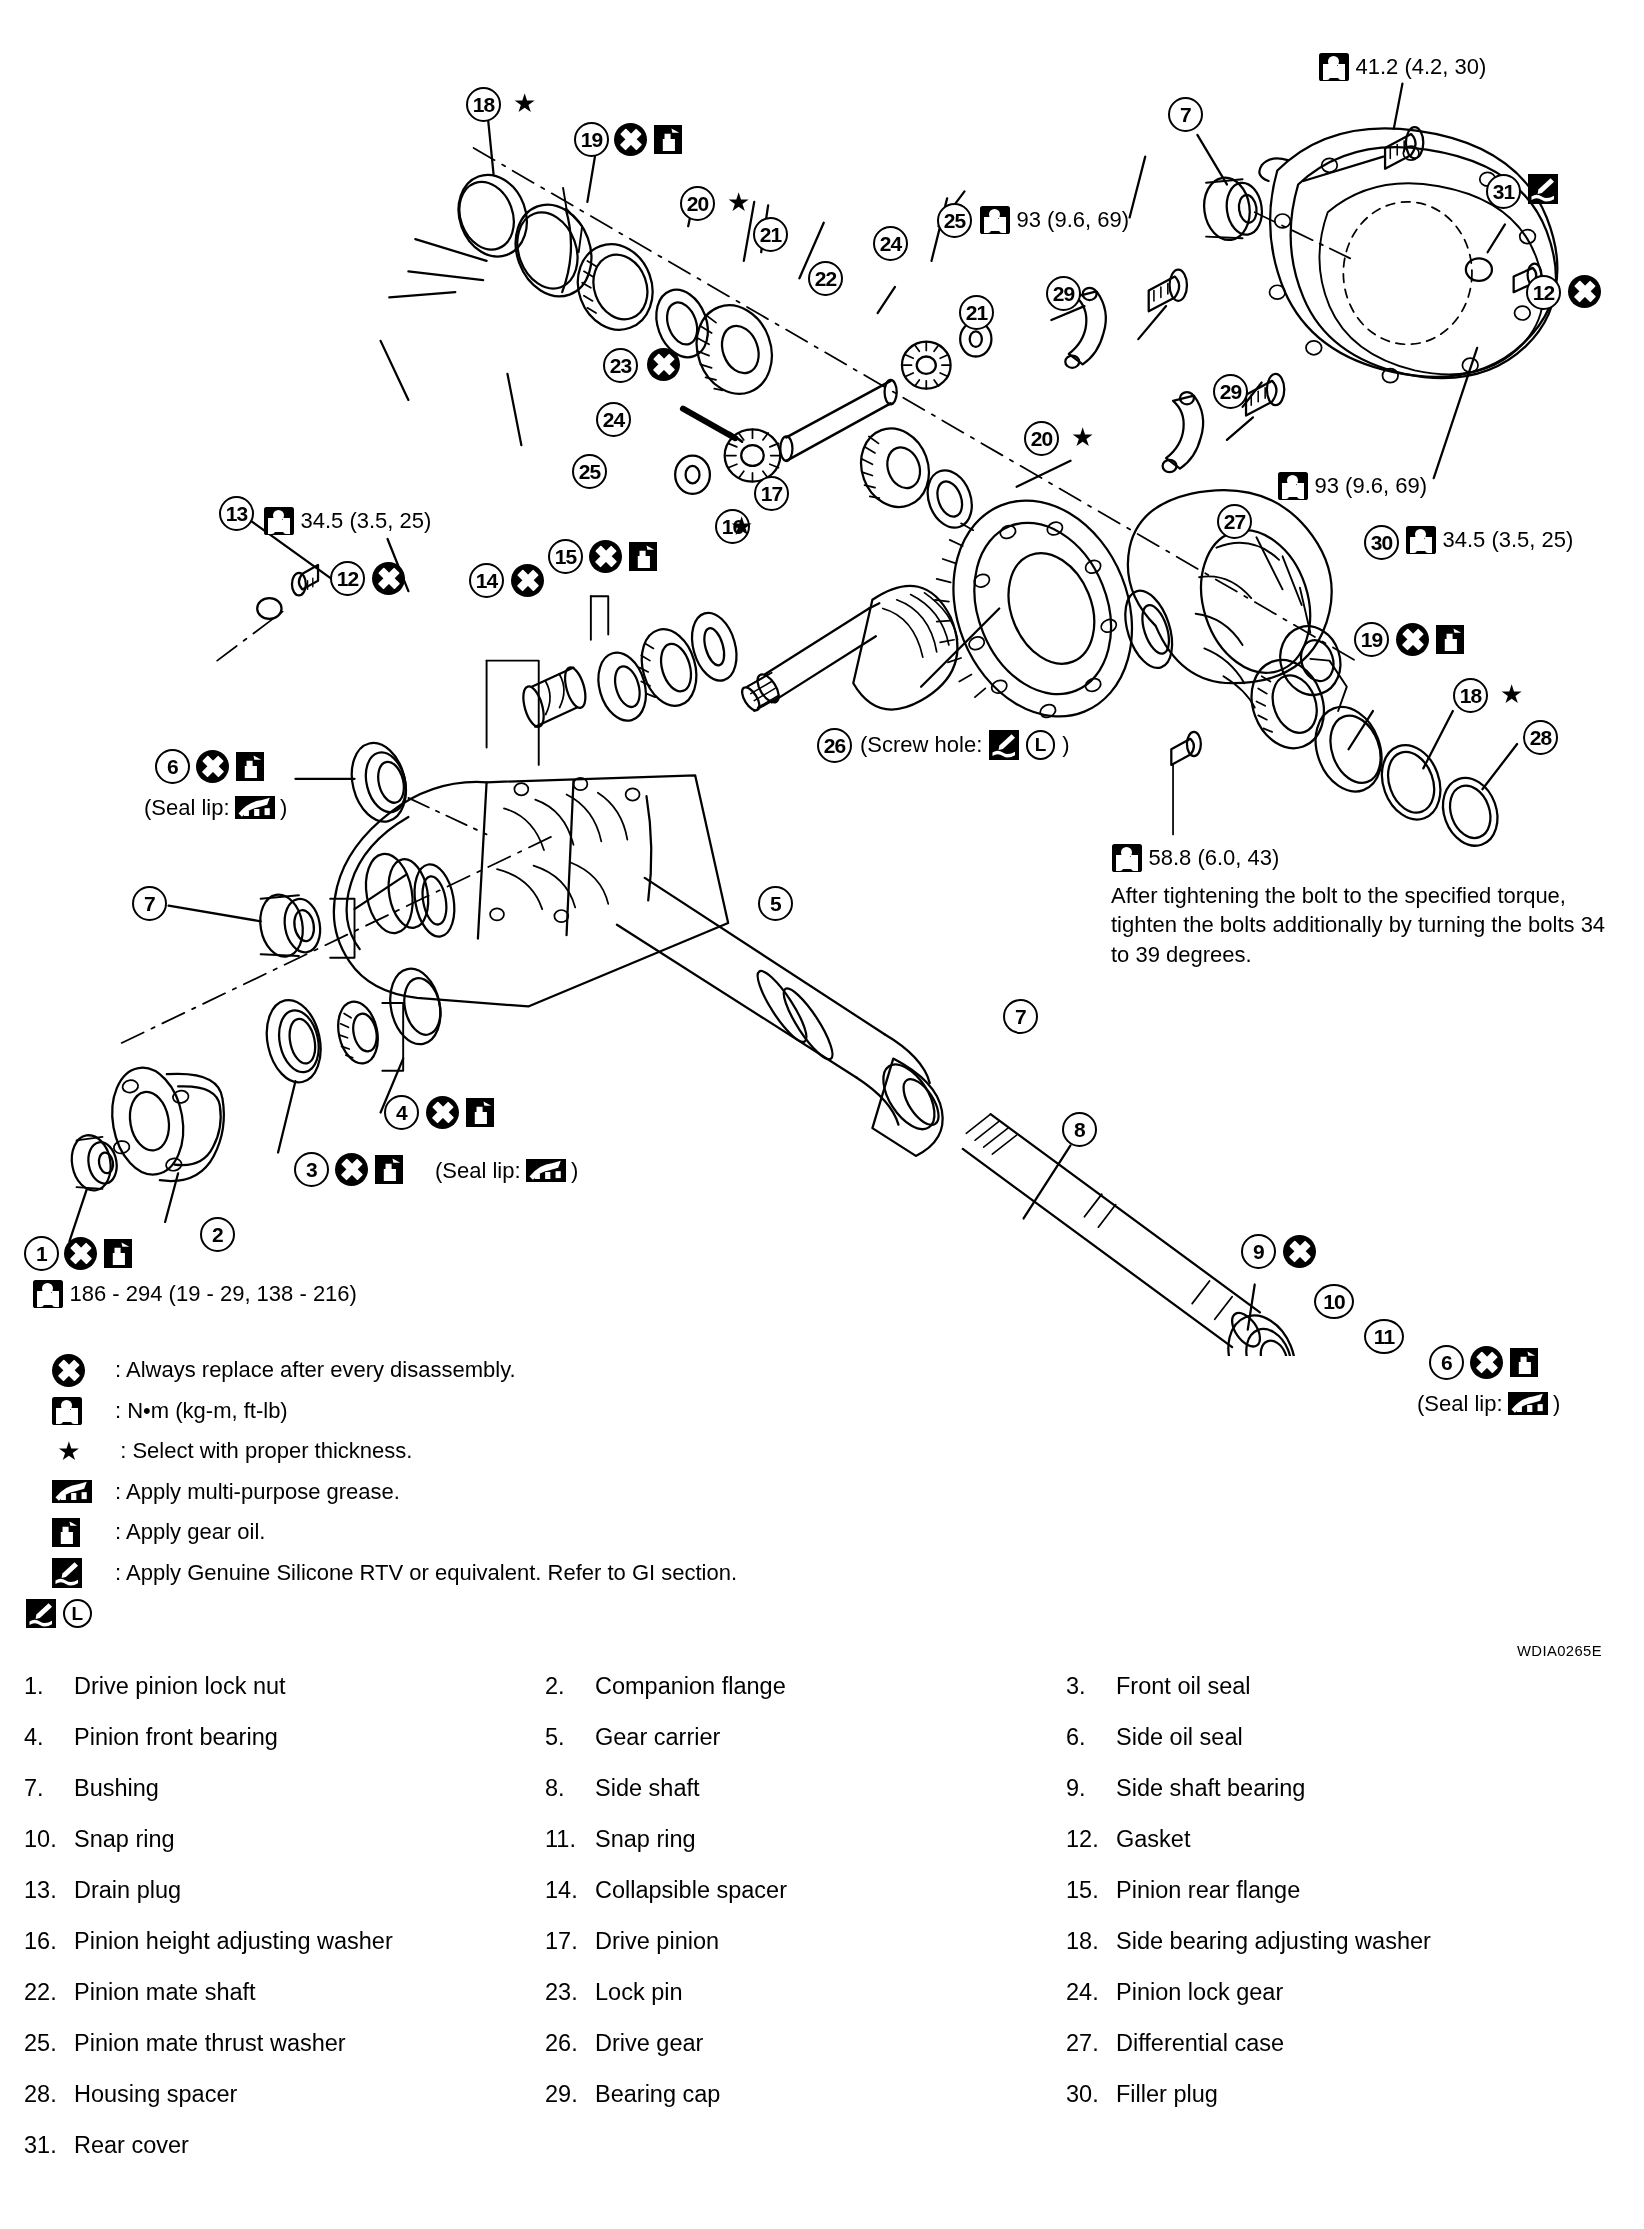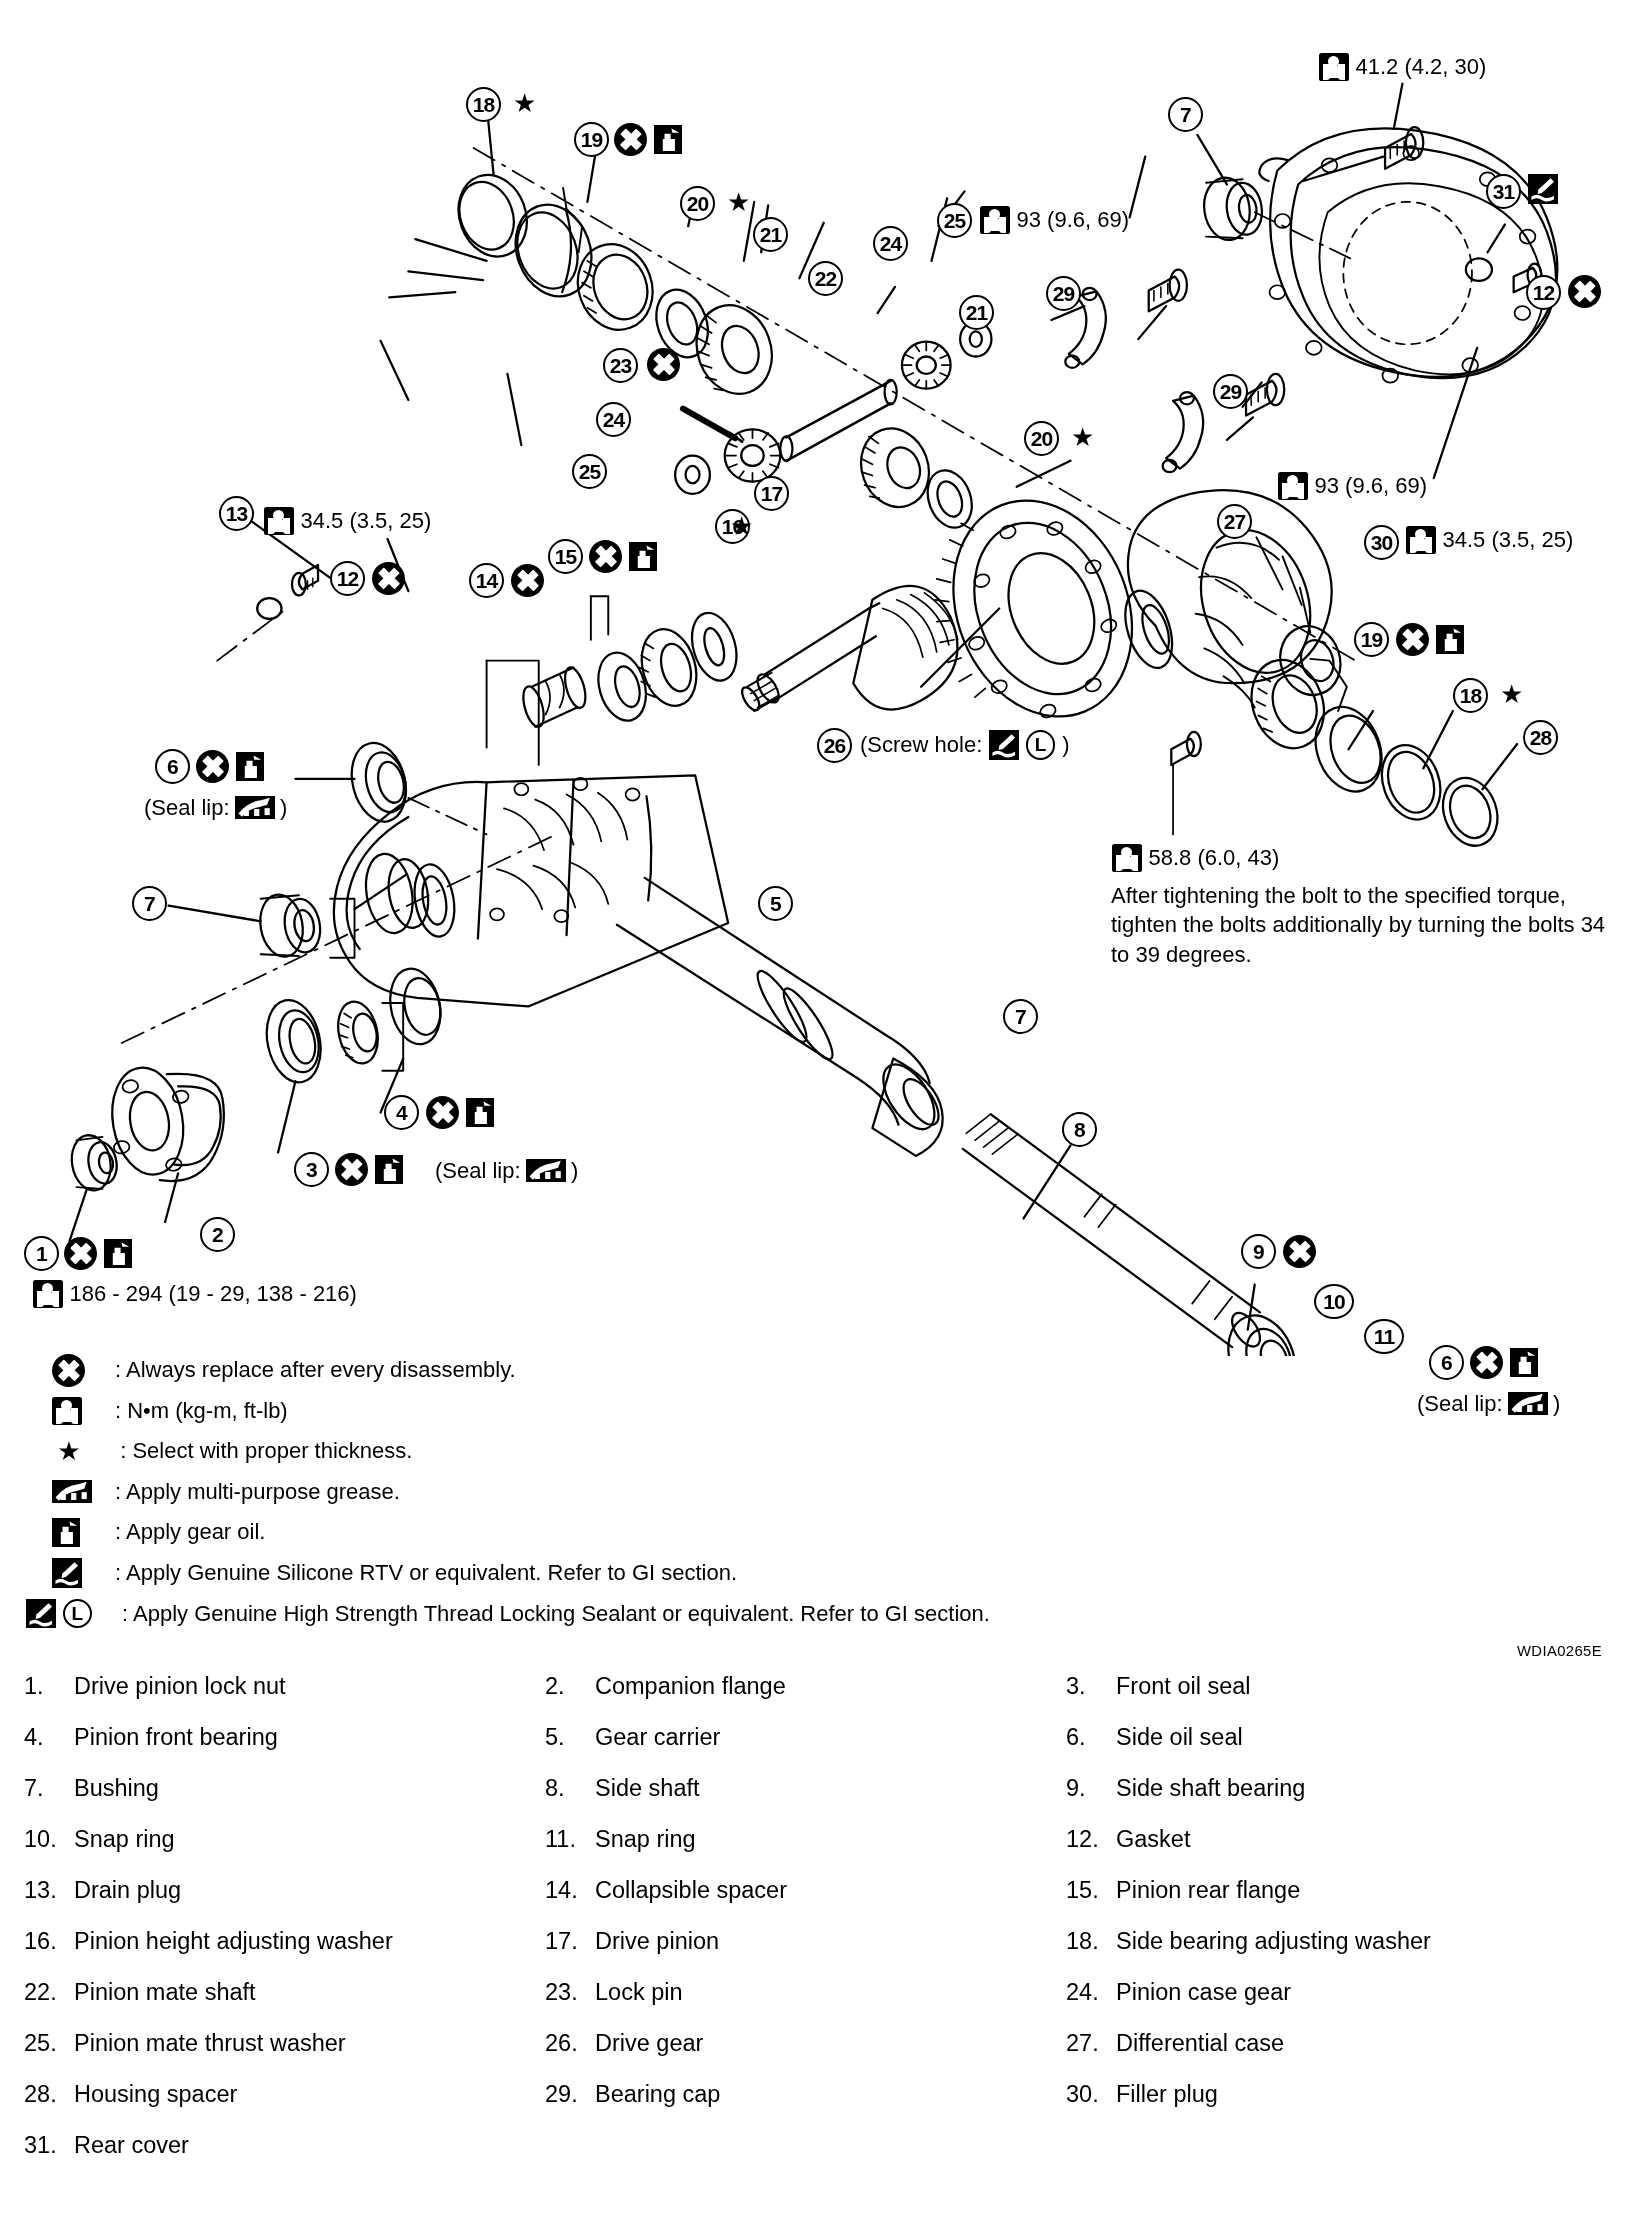--- a/index.html
+++ b/index.html
@@ -1040,21 +1040,20 @@
   <div class="lrow">
     <div class="lg-ico two" style="margin-left:-26px">
       <span class="ico ico-rtv">
         <svg width="29.5" height="29.5" viewBox="0 0 34 34">
             <path d="M26 5 l4 4 l-14 13 l-5 1 l1 -5 z" fill="#fff"></path>
             <path d="M4 26 q6 -4 12 0 q6 4 14 -1 l0 4 q-8 5 -14 1 q-6 -4 -12 0 z" fill="#fff"></path>
           </svg>
       </span>
       <span class="ico-L">L</span>
     </div>
-    <div class="lg-txt">: Apply Genuine High Strength Thread Locking Sealant or equivalent. Refer to GI section.</div>
   </div>
 
 </div>
 
 <div id="diagcode">WDIA0265E</div>
 
 <div id="parts">
 
   <div class="prow">
     <div class="pcell">
@@ -1151,21 +1150,21 @@
     <div class="pcell">
         <span class="pno">22.</span>
         <span class="pname">Pinion mate shaft</span>
       </div>
     <div class="pcell">
         <span class="pno">23.</span>
         <span class="pname">Lock pin</span>
       </div>
     <div class="pcell">
         <span class="pno">24.</span>
-        <span class="pname">Pinion case gear</span>
+        <span class="pname">Pinion lock gear</span>
       </div>
   </div>
 
   <div class="prow">
     <div class="pcell">
         <span class="pno">25.</span>
         <span class="pname">Pinion mate thrust washer</span>
       </div>
     <div class="pcell">
         <span class="pno">26.</span>

